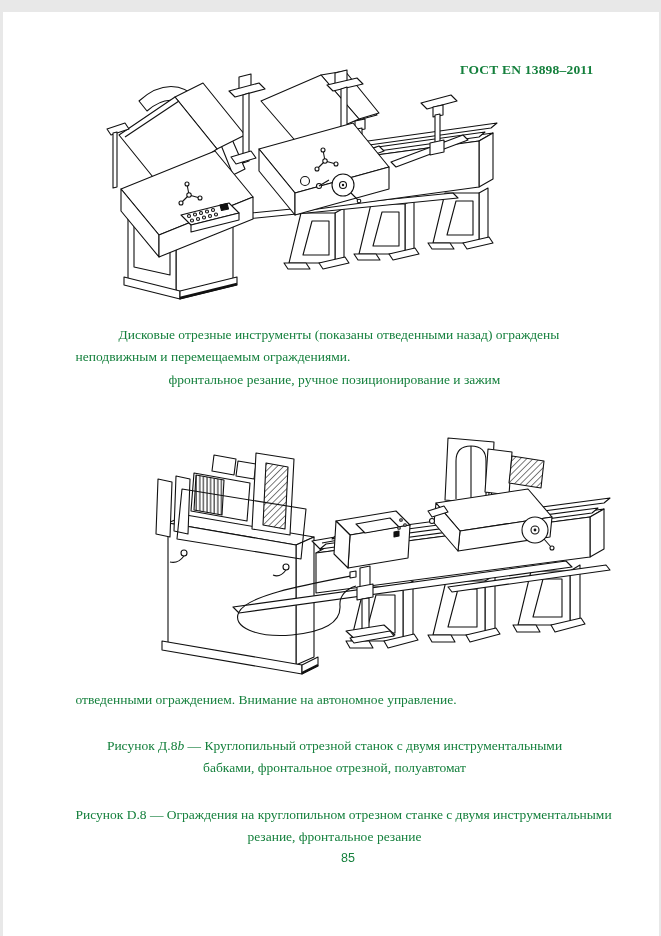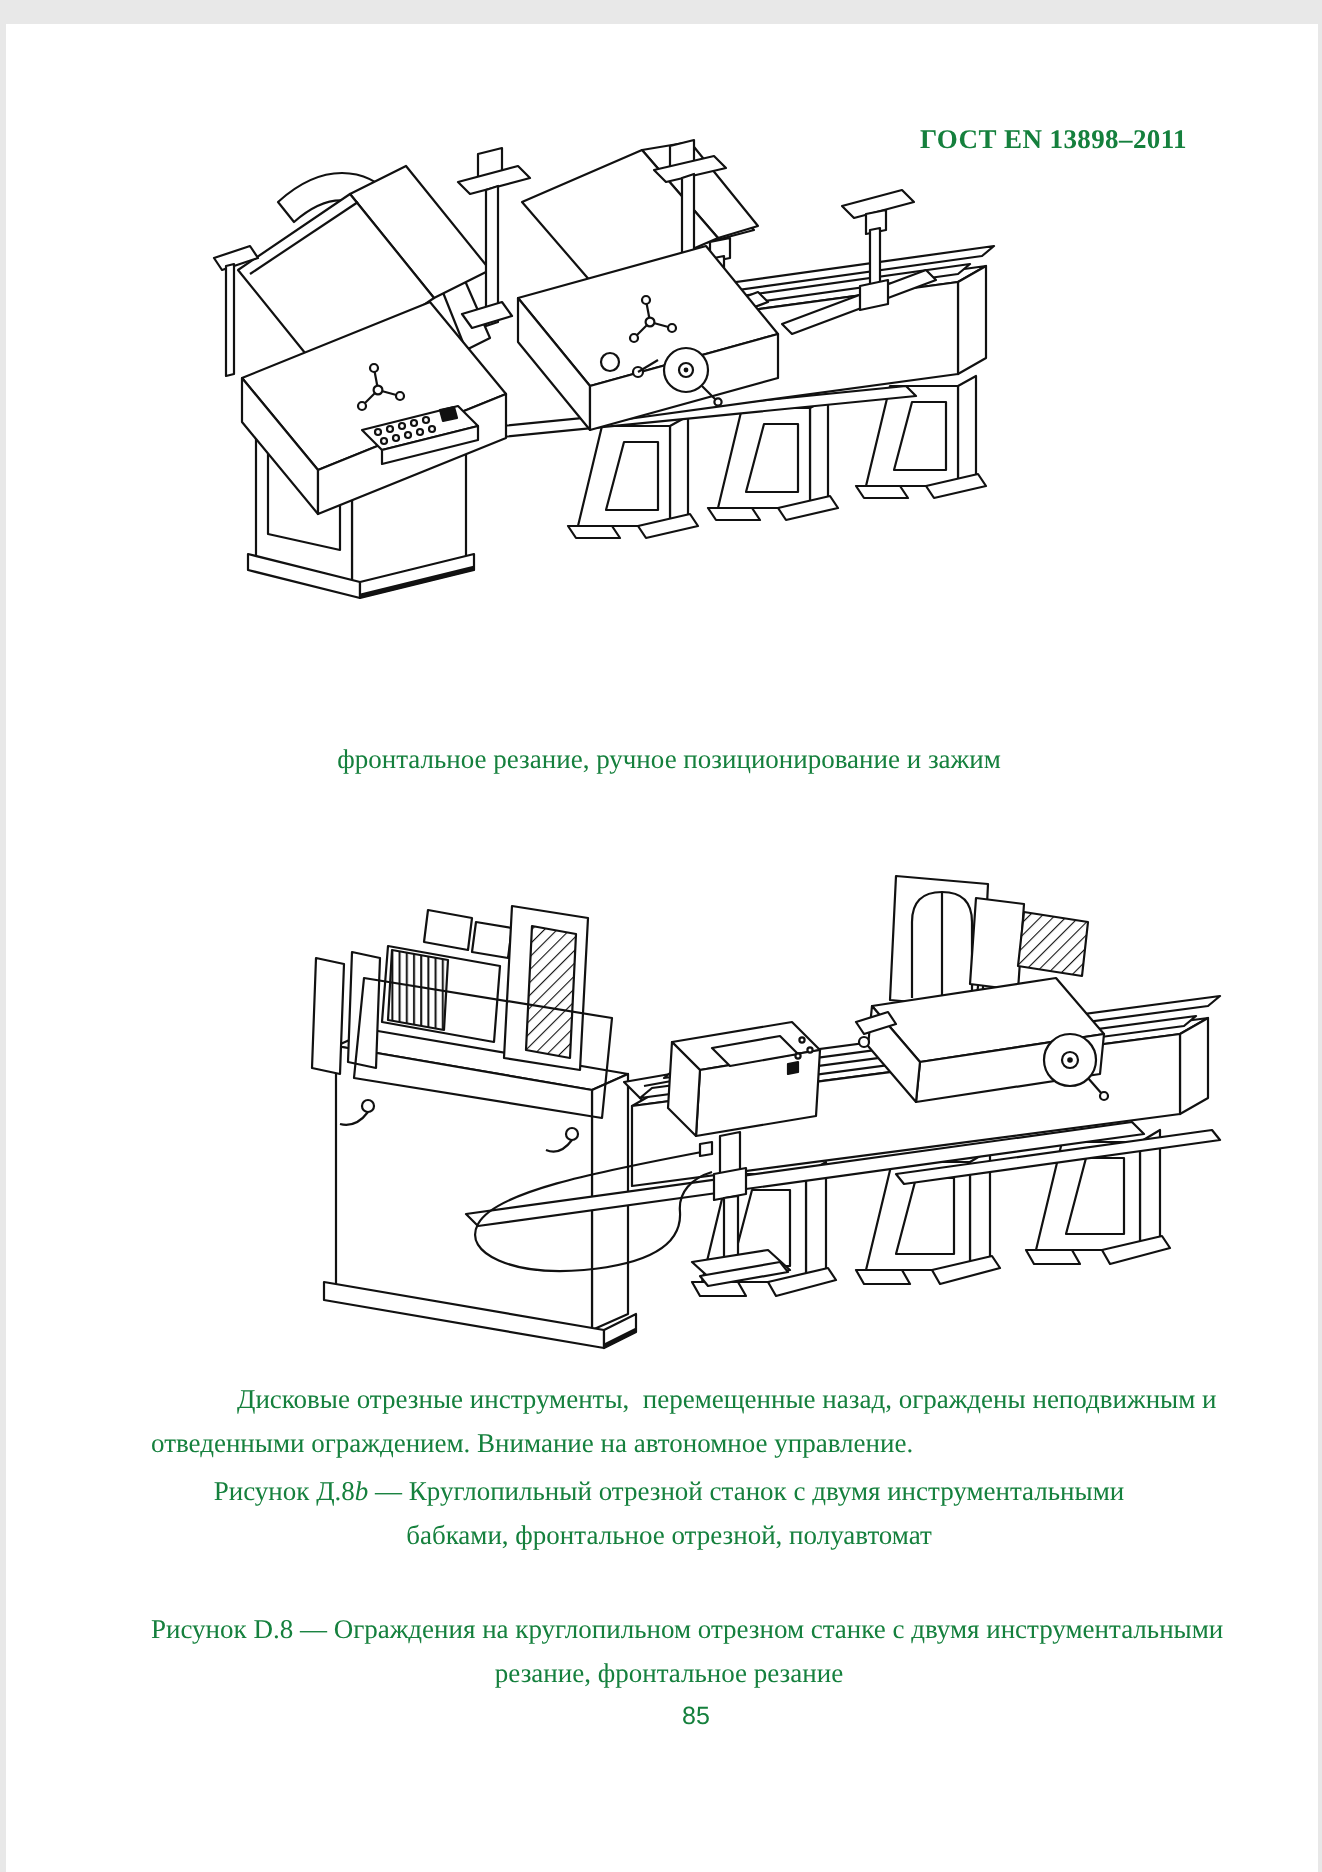--- a/index.html
+++ b/index.html
@@ -226,26 +226,29 @@
       <polygon points="262,133 272,131 272,152 262,154"></polygon>
       <polygon points="259,152 275,149 275,162 259,165"></polygon>
       <polygon points="264,164 271,163 271,196 264,197"></polygon>
       <polygon points="248,196 286,190 297,200 259,206"></polygon>
       <polygon points="252,203 292,196 296,201 256,208"></polygon>
       <path d="M 258,140 C 206,150 150,160 141,177 C 133,192 159,203 194,200 C 226,197 243,188 242,171 C 241,161 248,154 258,151" fill="none"></path>
       <polygon points="252,137 258,136 258,142 252,143"></polygon>
     </g>
   </svg>
 
+  <div class="textblock" style="top:312px">
+    <div class="line indent">Дисковые отрезные инструменты (показаны отведенными назад) ограждены</div>
+    <div class="line">неподвижным и перемещаемым ограждениями.</div>
+  </div>
   <div class="textblock" style="top:357px">
     <div class="line center">фронтальное резание, ручное позиционирование и зажим</div>
   </div>
 
   <div class="textblock" style="top:677px">
-    <div class="line indent">Дисковые отрезные инструменты,  перемещенные назад, ограждены неподвижным и</div>
     <div class="line">отведенными ограждением. Внимание на автономное управление.</div>
   </div>
   <div class="textblock" style="top:723px">
     <div class="line center"><span>Рисунок Д.8</span><i>b</i><span> — Круглопильный отрезной станок с двумя инструментальными</span></div>
     <div class="line center">бабками, фронтальное отрезной, полуавтомат</div>
   </div>
 
   <div class="textblock" style="top:792px">
     <div class="line center">Рисунок D.8 — Ограждения на круглопильном отрезном станке с двумя инструментальными</div>
     <div class="line center">резание, фронтальное резание</div>

